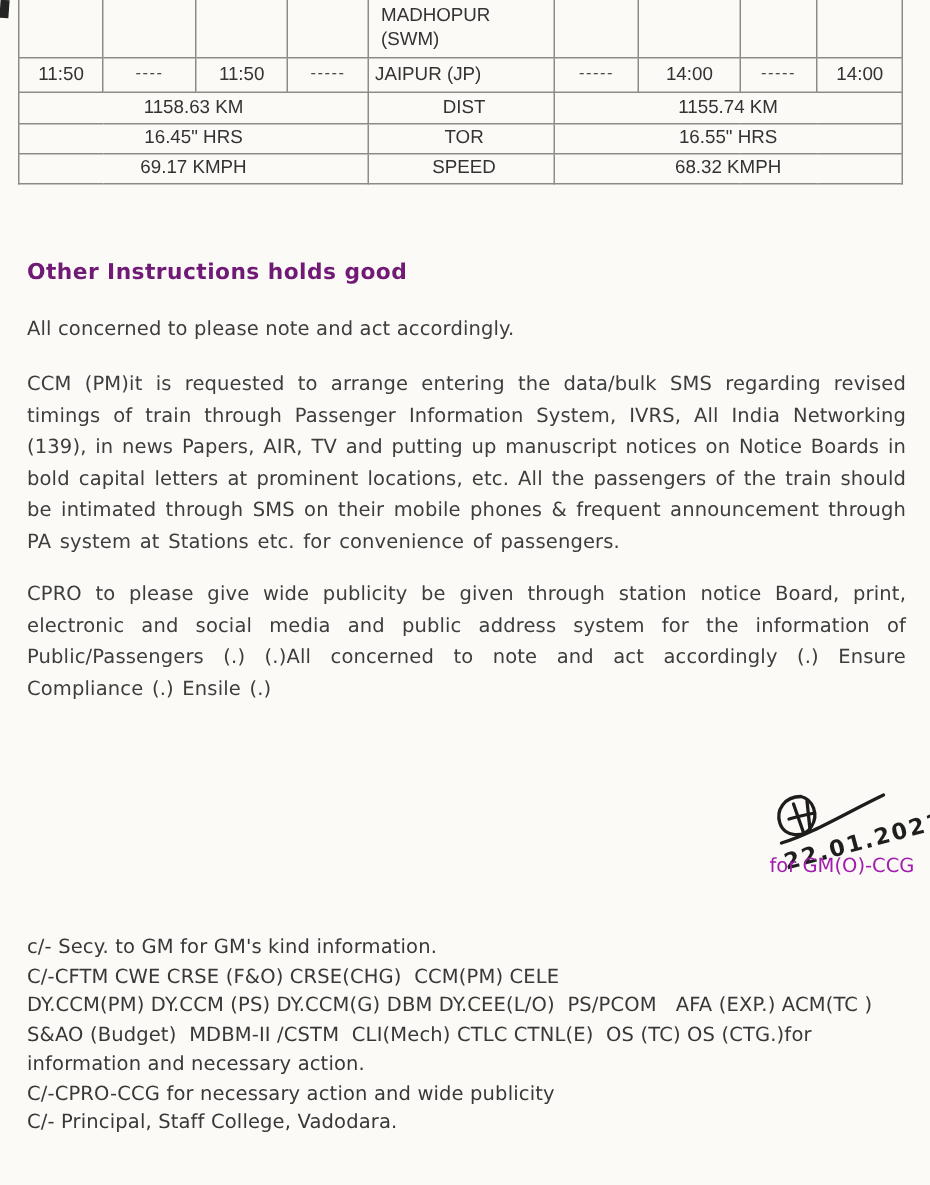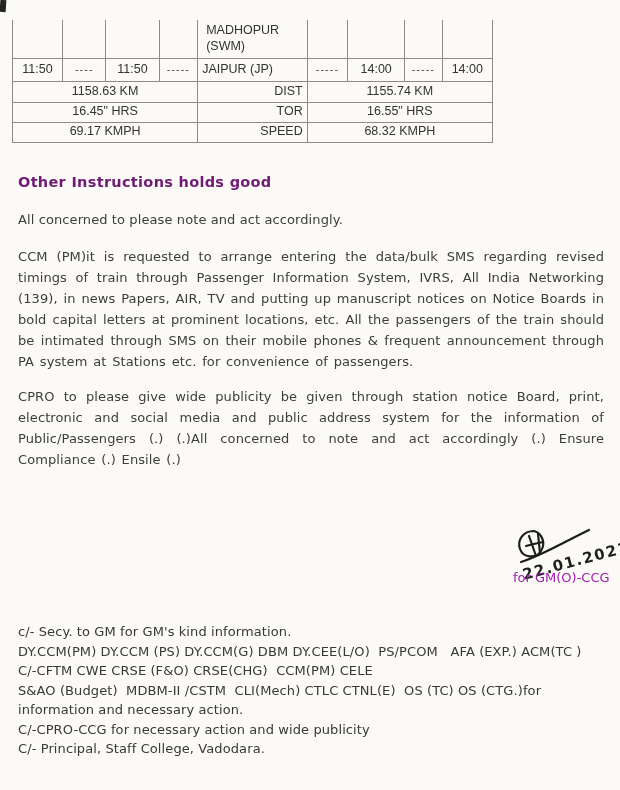--- a/index.html
+++ b/index.html
@@ -22,38 +22,37 @@
     left: 0; top: 0;
     width: 6px; height: 12px;
     background: #242424;
     transform: rotate(4deg);
   }
 
   
   .timetable {
     position: absolute;
     left: 12px; top: 0;
-    width: 481px;
+    width: 590px;
     border-collapse: collapse;
     font-family: "Liberation Sans", sans-serif;
     font-size: 12.5px;
     color: #333333;
-    margin-top: 20px;
   }
   .timetable td {
     border: 1px solid #8e8b85;
     padding: 1px 4px;
     text-align: center;
     vertical-align: middle;
     line-height: 1.25;
   }
   .timetable tr:first-child td { border-top: none; }
   .timetable td.station { text-align: left; padding-left: 8px; }
   .timetable td.station-center { text-align: left; }
-  .timetable td.label { text-align: right; padding-left: 8px; }
+  .timetable td.label { text-align: center; padding-left: 8px; }
   .timetable td.dash { font-size: 11px; letter-spacing: 1px; color: #4a4a4a; }
 
   
   .heading {
     position: absolute;
     left: 18px; top: 174px;
     font-size: 14.5px;
     font-weight: bold;
     color: #701a75;
     letter-spacing: 0.3px;
@@ -195,21 +194,21 @@
         <path d="M17 20 C 24 18, 29 17, 34 16"></path>
         <path d="M12 36 C 32 30, 55 16, 80 4"></path>
       </g>
     </svg>
     <div class="sig-date">22.01.2021</div>
     <div class="sig-for">for GM(O)-CCG</div>
   </div>
 
   <div class="distribution">
     <div class="dist-line">c/- Secy. to GM for GM's kind information.</div>
+    <div class="dist-line">C/-CFTM CWE CRSE (F&amp;O) CRSE(CHG)  CCM(PM) CELE</div>
     <div class="dist-line">DY.CCM(PM) DY.CCM (PS) DY.CCM(G) DBM DY.CEE(L/O)  PS/PCOM   AFA (EXP.) ACM(TC )</div>
-    <div class="dist-line">C/-CFTM CWE CRSE (F&amp;O) CRSE(CHG)  CCM(PM) CELE</div>
     <div class="dist-line">S&amp;AO (Budget)  MDBM-II /CSTM  CLI(Mech) CTLC CTNL(E)  OS (TC) OS (CTG.)for</div>
     <div class="dist-line">information and necessary action.</div>
     <div class="dist-line">C/-CPRO-CCG for necessary action and wide publicity</div>
     <div class="dist-line">C/- Principal, Staff College, Vadodara.</div>
   </div>
 
 </div>
 
 </body></html>

